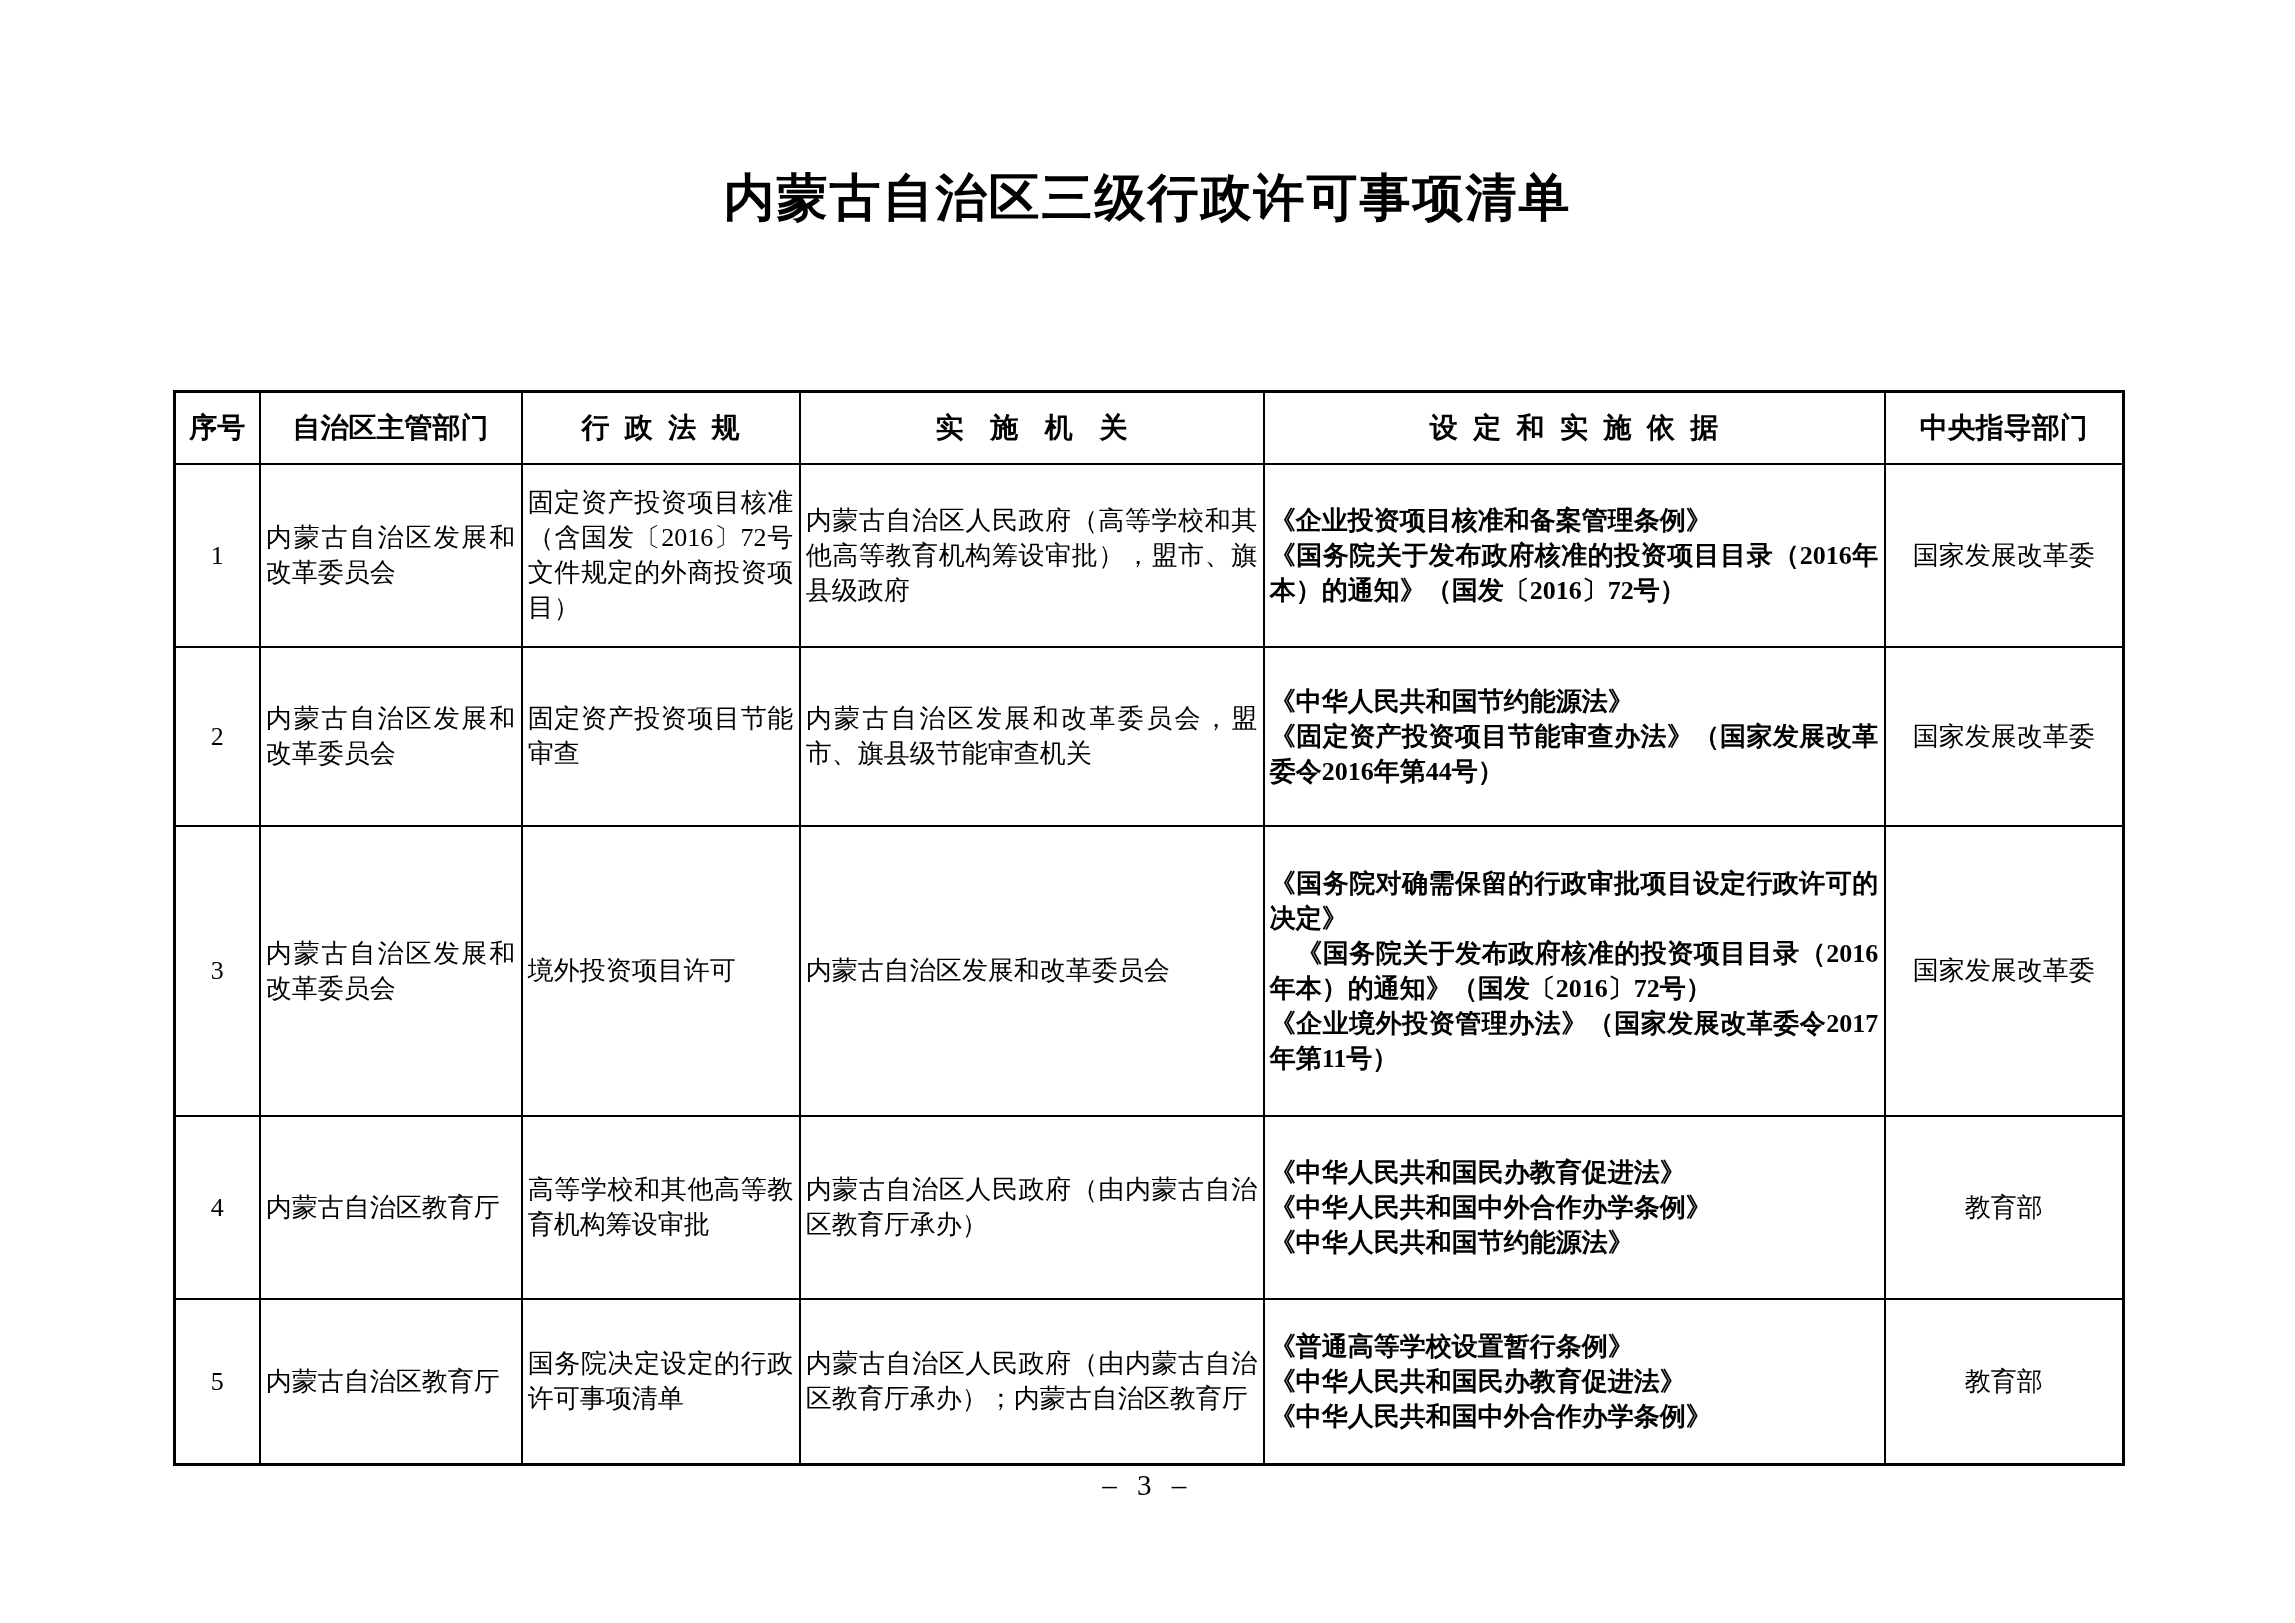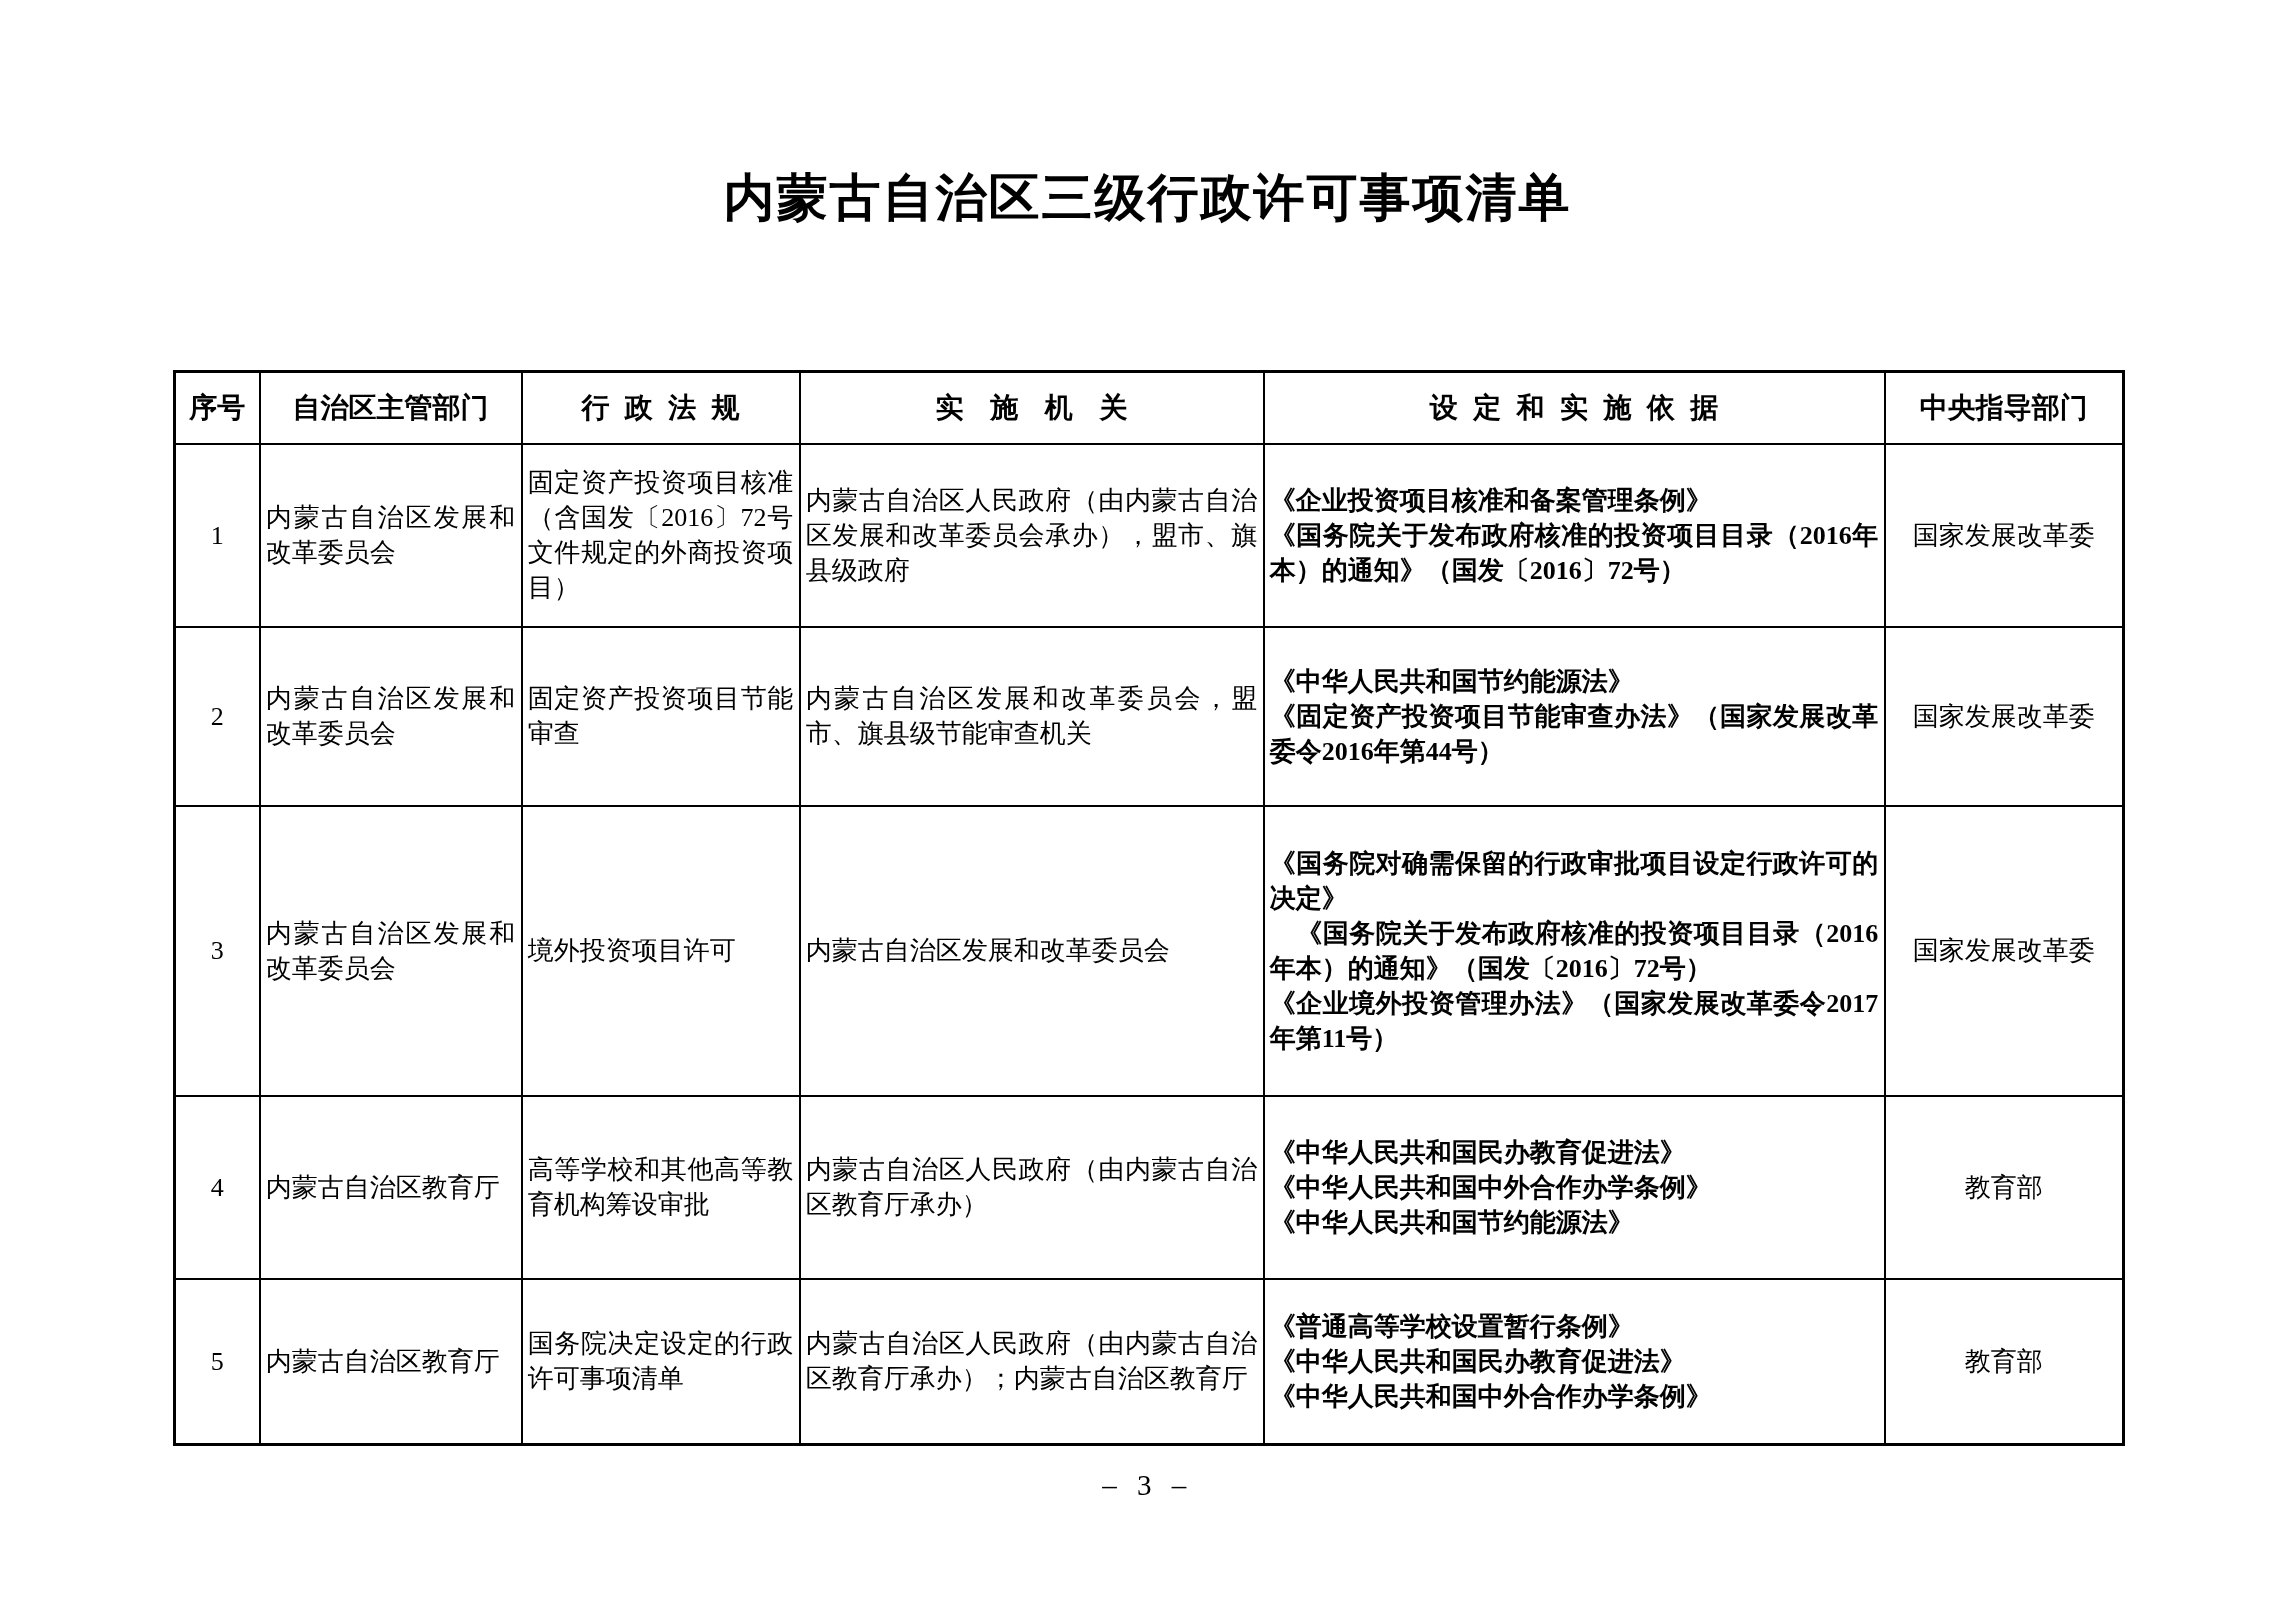--- a/index.html
+++ b/index.html
@@ -19,21 +19,21 @@
     font-family:"Liberation Serif","DejaVu Serif",serif;
   }
   .subtitle {
     position:absolute; top:281px; left:0; width:100%;
     text-align:center;
     font-size:37px;
     letter-spacing:1.3px;
     font-family:"Liberation Serif","DejaVu Serif",serif;
   }
   table.list {
-    position:absolute; left:173px; top:370px;
+    position:absolute; left:173px; top:390px;
     width:1949px;
     border-collapse:collapse;
     table-layout:fixed;
     border:3.3px solid #000;
   }
   table.list th, table.list td {
     border:2px solid #000;
     padding:2.6px 5.2px;
     overflow:hidden;
   }
@@ -94,21 +94,21 @@
         <th class="sp">设定和实施依据</th>
         <th>中央指导部门</th>
       </tr>
     </thead>
     <tbody>
 
       <tr class="row1">
         <td class="c-no">1</td>
         <td class="c-left">内蒙古自治区发展和改革委员会</td>
         <td class="c-left">固定资产投资项目核准（含国发〔2016〕72号文件规定的外商投资项目）</td>
-        <td class="c-left">内蒙古自治区人民政府（由内蒙古自治区发展和改革委员会承办），盟市、旗县级政府</td>
+        <td class="c-left">内蒙古自治区人民政府（高等学校和其他高等教育机构筹设审批），盟市、旗县级政府</td>
         <td class="c-basis">
           <span class="law">《企业投资项目核准和备案管理条例》</span>
           <span class="law">《国务院关于发布政府核准的投资项目目录（2016年本）的通知》（国发〔2016〕72号）</span>
         </td>
         <td class="c-central">国家发展改革委</td>
       </tr>
 
       <tr class="row2">
         <td class="c-no">2</td>
         <td class="c-left">内蒙古自治区发展和改革委员会</td>

